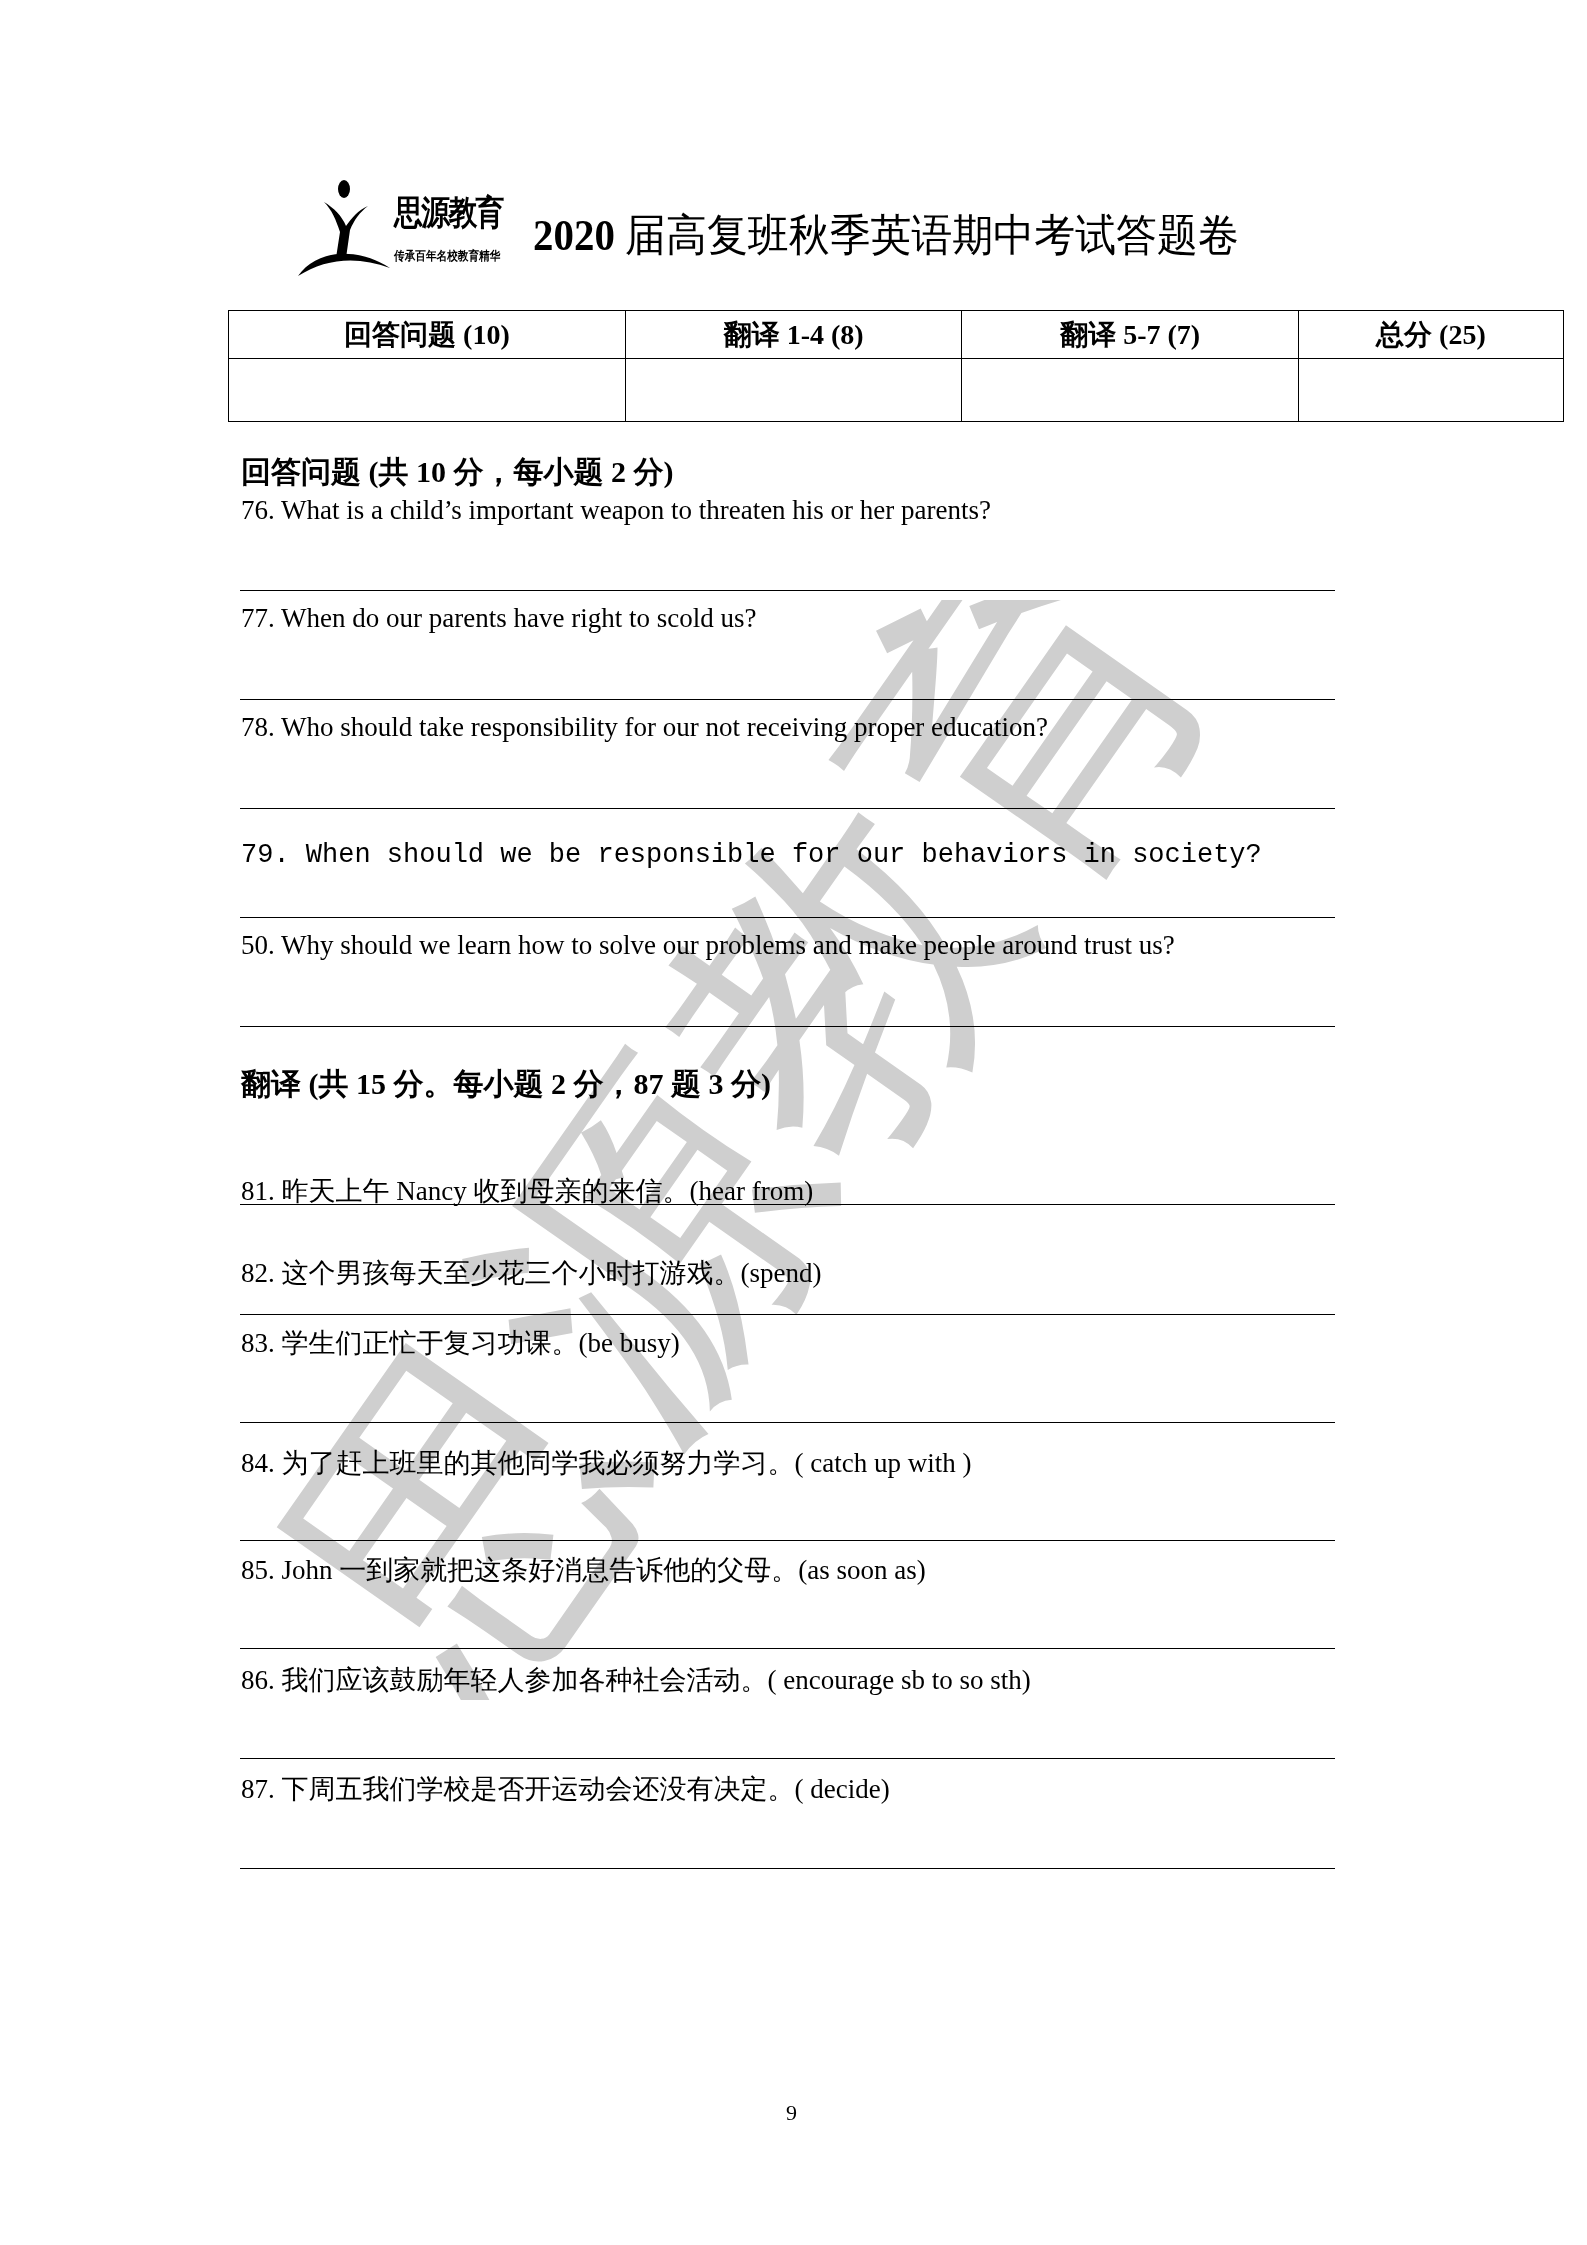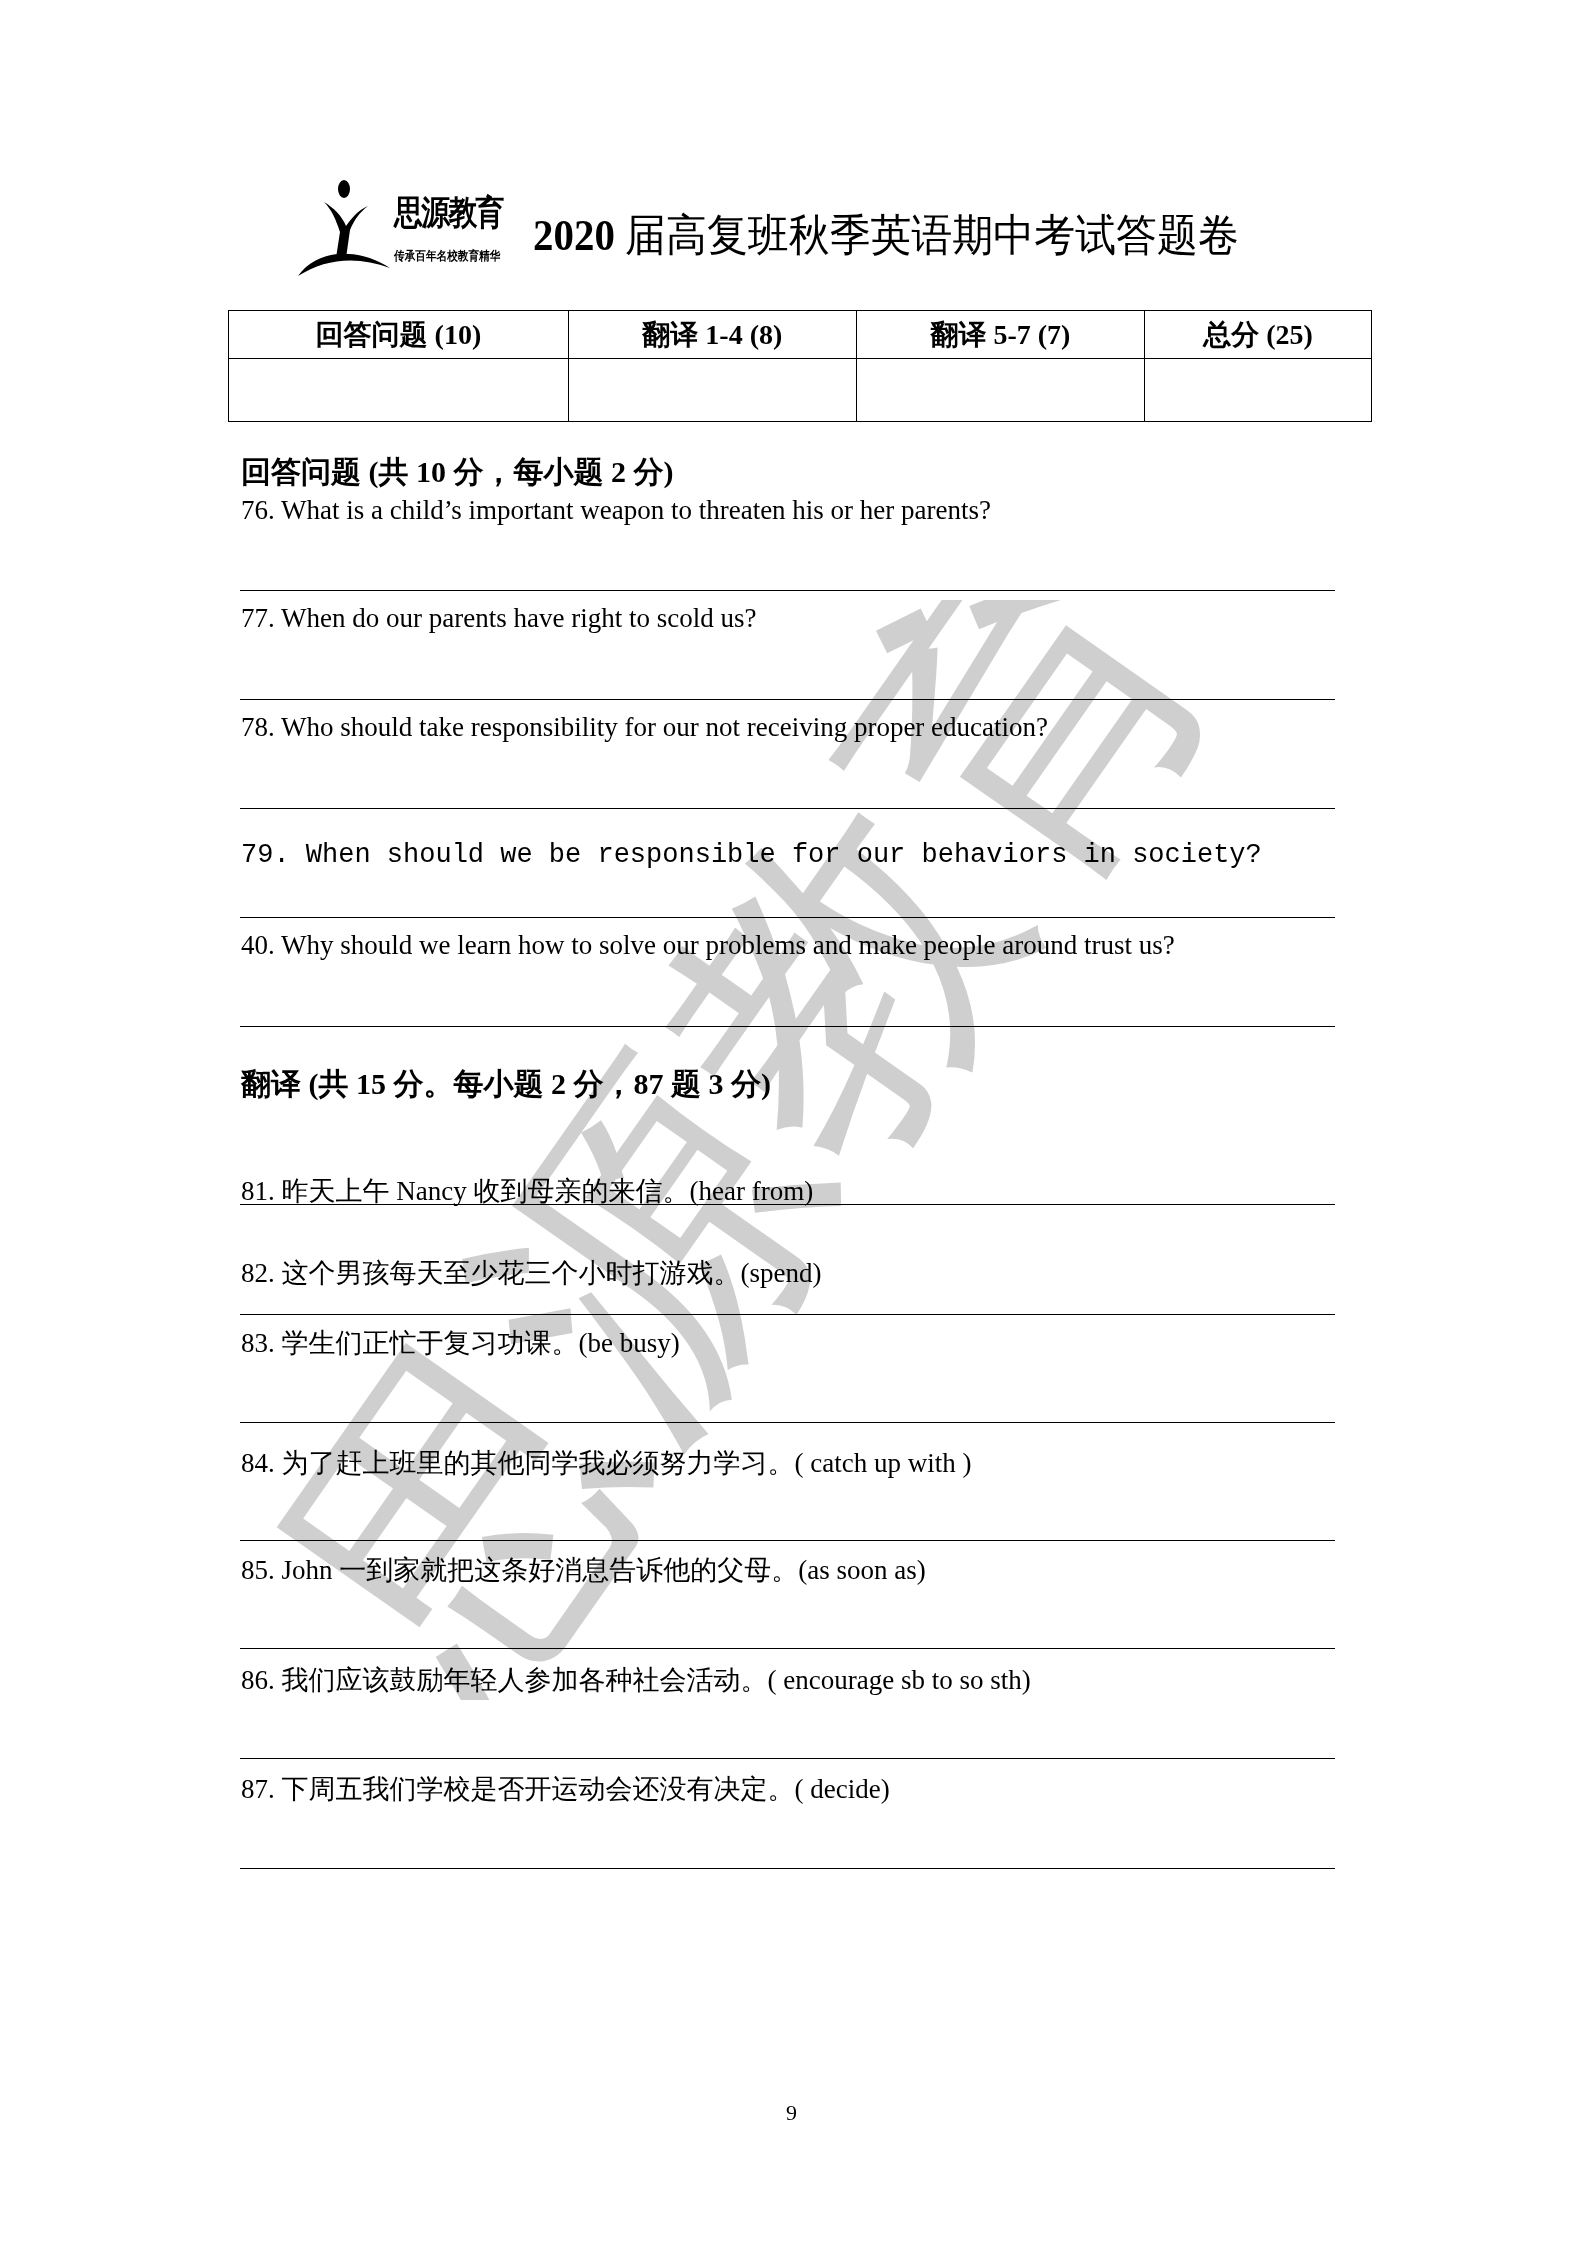--- a/index.html
+++ b/index.html
@@ -6,21 +6,21 @@
   body { width:1587px; height:2245px; position:relative; overflow:hidden;
          font-family: "Liberation Serif", "DejaVu Serif", serif; color:#000; }
   .abs { position:absolute; }
   .logo { left:296px; top:180px; width:210px; height:100px; }
   .logo-brand { position:absolute; left:98px; top:10px; font-family:"DejaVu Sans", sans-serif;
                 font-weight:bold; font-size:34px; letter-spacing:-2px; transform:scaleX(0.85); transform-origin:left; white-space:nowrap; }
   .logo-slogan { position:absolute; left:98px; top:68px; font-family:"DejaVu Sans", sans-serif;
                  font-weight:bold; font-size:12.5px; white-space:nowrap; transform:scaleX(0.85); transform-origin:left; }
   .title { left:533px; top:206px; font-size:44px; white-space:nowrap; transform:scaleX(0.93); transform-origin:left; }
   .title b { font-weight:bold; }
-  table.score { position:absolute; left:228px; top:310px; width:1144px; border-collapse:collapse; }
+  table.score { position:absolute; left:228px; top:310px; width:1336px; border-collapse:collapse; }
   table.score td { border:1.5px solid #000; text-align:center; font-weight:bold; font-size:28px; }
   table.score tr.hdr td { height:45px; }
   table.score tr.blank td { height:60px; border-width:1px 1.5px 1.5px 1.5px; }
   .sec { left:241px; font-weight:bold; font-size:30px; white-space:nowrap; }
   .q { left:241px; font-size:27px; white-space:nowrap; }
   .line { left:240px; width:1095px; height:0; border-top:1.5px solid #000; }
   .pagenum { left:786px; top:2100px; font-size:22px; }
   .watermark { left:250px; top:600px; width:1100px; height:1100px; pointer-events:none; }
 </style>
 </head>
@@ -68,21 +68,21 @@
 
 <div class="abs q" style="top:603px;"><span>77.</span><span> When do our parents have right to scold us?</span></div>
 <div class="abs line" style="top:699px;"></div>
 
 <div class="abs q" style="top:712px;"><span>78.</span><span> Who should take responsibility for our not receiving proper education?</span></div>
 <div class="abs line" style="top:808px;"></div>
 
 <div class="abs q" style="top:840px;font-family:Liberation Mono, monospace;"><span>79.</span><span> When should we be responsible for our behaviors in society?</span></div>
 <div class="abs line" style="top:917px;"></div>
 
-<div class="abs q" style="top:930px;"><span>40.</span><span> Why should we learn how to solve our problems and make people around trust us?</span></div>
+<div class="abs q" style="top:930px;"><span>50.</span><span> Why should we learn how to solve our problems and make people around trust us?</span></div>
 <div class="abs line" style="top:1026px;"></div>
 
 <div class="abs sec" style="top:1064px;text-align:center;">翻译    (共 15 分。每小题 2 分，87 题 3 分)</div>
 
 <div class="abs q" style="top:1173px;"><span>81.</span><span>  昨天上午 Nancy 收到母亲的来信。(hear from)</span></div>
 <div class="abs line" style="top:1204px;"></div>
 
 <div class="abs q" style="top:1211px;margin-top:44px;"><span>82.</span><span>  这个男孩每天至少花三个小时打游戏。(spend)</span></div>
 <div class="abs line" style="top:1314px;"></div>
 

